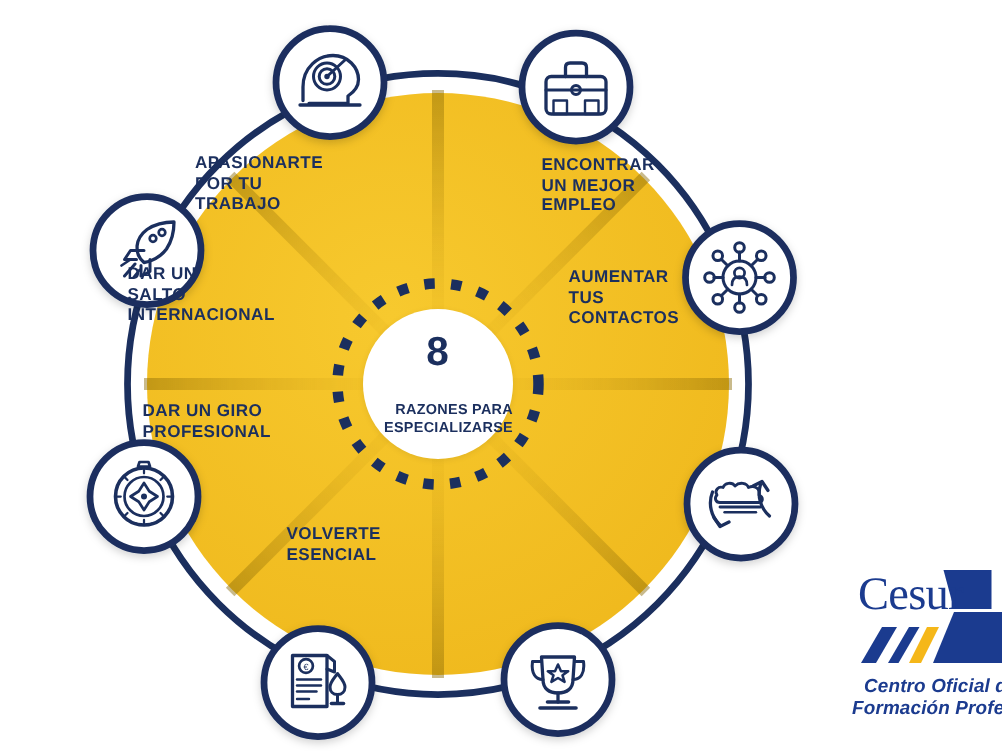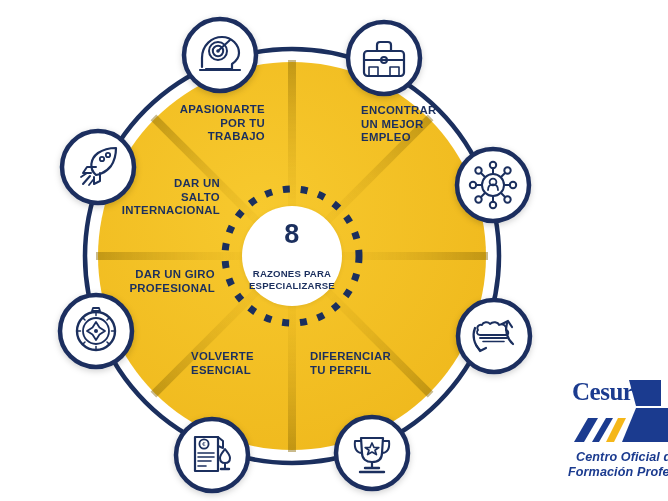--- a/index.html
+++ b/index.html
@@ -14,47 +14,47 @@
   .sectorLabel{
     position:absolute;
     color:#1b2f5e;
     font-weight:700;
     font-size:11.4px;
     line-height:13.6px;
     letter-spacing:0.3px;
     white-space:pre-line;
     text-transform:uppercase;
   }
-  .alignR{text-align:right;}
+  .alignR{}
   .alignL{text-align:left;}
 
   .hub{
     position:absolute;
     left:242px;top:206px;width:100px;height:100px;
     border-radius:50%;
     background:#ffffff;
     display:flex;flex-direction:column;
     align-items:center;justify-content:center;
     box-shadow:0 1px 4px rgba(0,0,0,.08);
   }
   .hubNum{
     color:#1b2f5e;font-weight:700;font-size:27px;line-height:26px;
     letter-spacing:.5px;
   }
   .hubTxt{
     color:#1b2f5e;font-weight:700;font-size:9.6px;line-height:11.4px;
-    text-align:center;letter-spacing:.2px;margin-top:21px;text-transform:uppercase;
+    text-align:right;letter-spacing:.2px;margin-top:21px;text-transform:uppercase;
   }
 
   
   .logo{position:absolute;left:566px;top:372px;width:110px;height:125px;}
   .logoWord{
     position:absolute;left:6px;top:6px;
     font-family:"Liberation Serif","DejaVu Serif",serif;
-    font-weight:700;font-size:25px;color:#1b3b8f;letter-spacing:-0.5px;
+    font-weight:400;font-size:31px;color:#1b3b8f;letter-spacing:-0.5px;
   }
   .logoTag1,.logoTag2{
     position:absolute;left:10px;
     font-style:italic;font-weight:700;color:#1b3b8f;
     font-size:12.6px;letter-spacing:.1px;white-space:nowrap;
   }
   .logoTag1{top:78px;}
   .logoTag2{top:93px;left:2px;}
 </style>
 </head>
@@ -247,24 +247,25 @@
   </svg>
 
   <div class="sectorLabel alignR" style="left:130px;top:103px;width:135px;">APASIONARTE
 POR TU
 TRABAJO</div>
 
   <div class="sectorLabel alignL" style="left:313px;top:104px;width:140px;margin-left:48px;">ENCONTRAR
 UN MEJOR
 EMPLEO</div>
 
-
-
-  <div class="sectorLabel alignL" style="left:310px;top:350px;width:140px;">DIFERENCIAR
-TU PERFIL</div>
+  <div class="sectorLabel alignL" style="left:379px;top:179px;width:125px;">AUMENTAR
+TUS
+CONTACTOS</div>
+
+
 
   <div class="sectorLabel alignL" style="left:191px;top:350px;width:130px;">VOLVERTE
 ESENCIAL</div>
 
   <div class="sectorLabel alignR" style="left:85px;top:177px;width:135px;">DAR UN
 SALTO
 INTERNACIONAL</div>
 
   <div class="sectorLabel alignR" style="left:95px;top:268px;width:120px;">DAR UN GIRO
 PROFESIONAL</div>

